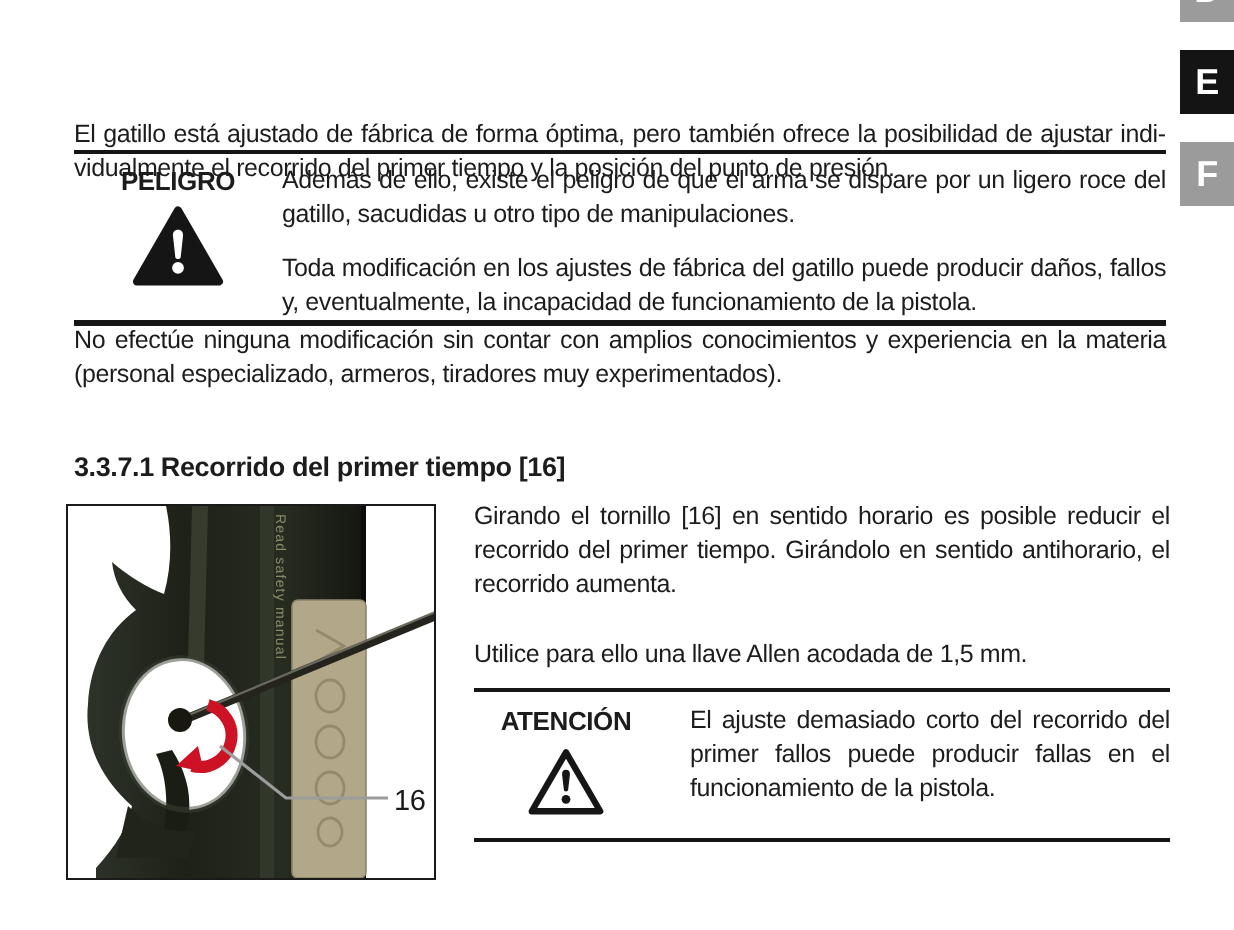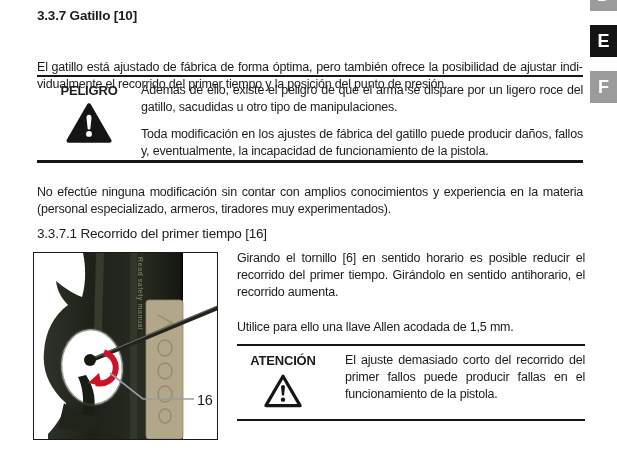--- a/index.html
+++ b/index.html
@@ -17,22 +17,22 @@
   #rule2 { left:37px; top:160px; width:546px; height:2.5px; }
 
   .warn-flex { display:flex; align-items:flex-start; }
   #danger-block { position:absolute; left:37px; top:82px; width:546px; }
   .warn-label-col { width:104px; flex:0 0 104px; display:flex; flex-direction:column; align-items:center; }
   .warn-label { font-weight:bold; font-size:13px; letter-spacing:-0.2px; }
   .warn-label-col svg { margin-top:4px; }
   .warn-text { flex:1; text-align:justify; }
   .warn-text p + p { margin-top:10px; }
 
-  .note { position:absolute; left:37px; top:184px; width:546px; text-align:justify; }
-  .h2 { position:absolute; left:37px; top:225px; font-size:13.5px; font-weight:normal; }
+  .note { position:absolute; left:37px; top:162px; width:546px; text-align:justify; }
+  .h2 { position:absolute; left:37px; top:225px; font-size:13.5px; font-weight:bold; }
 
   .figure {
     position:absolute; left:33px; top:252px; width:185px; height:188px;
     border:1.5px solid #1a1a1a; background:#ec4899;
   }
   .figure svg { display:block; width:100%; height:100%; }
 
   .rightcol { position:absolute; left:237px; top:250px; width:348px; }
   .rightcol .p1 { text-align:justify; }
   .rightcol .p2 { margin-top:18px; }
@@ -54,21 +54,20 @@
 </style>
 </head>
 <body>
 
 <div class="page">
 
   <div class="lang-tab" id="tab-d">D</div>
   <div class="lang-tab" id="tab-e">E</div>
   <div class="lang-tab" id="tab-f">F</div>
 
-  <div class="h1">3.3.7  Gatillo [10]</div>
   <div class="intro">El gatillo está ajustado de fábrica de forma óptima, pero también ofrece la posibilidad de ajustar indi­vidualmente el recorrido del primer tiempo y la posición del punto de presión.</div>
 
   <div class="rule" id="rule1"></div>
 
   <div class="warn-flex" id="danger-block">
     <div class="warn-label-col">
       <div class="warn-label">PELIGRO</div>
       <span>
         <svg width="46" height="40" viewBox="0 0 100 88">
           <path d="M50 5 L95 83 L5 83 Z" fill="#151515" stroke="#151515" stroke-width="9" stroke-linejoin="round"></path>
@@ -142,21 +141,21 @@
         <path d="M70,99.5 A14 14 0 1 1 62,130" fill="none" stroke="#ce1225" stroke-width="6"></path>
         <path d="M68,133 L54,130 L65,120 Z" fill="#ce1225"></path>
       </g>
 
       <polyline points="76,120 109,146 160,146" fill="none" stroke="#9c9c9c" stroke-width="1.6"></polyline>
       <text x="163" y="152" font-family="Liberation Sans, sans-serif" font-size="14.5" fill="#1a1a1a" id="fig-callout">16</text>
     </svg>
   </div>
 
   <div class="rightcol">
-    <p class="p1">Girando el tornillo [6] en sentido horario es posible reducir el recorrido del primer tiempo. Girándolo en sentido antihorario, el recorrido aumenta.</p>
+    <p class="p1">Girando el tornillo [16] en sentido horario es posible reducir el recorrido del primer tiempo. Girándolo en sentido antihorario, el recorrido aumenta.</p>
     <p class="p2">Utilice para ello una llave Allen acodada de 1,5 mm.</p>
 
     <div class="rule-inline" id="att-rule-top"></div>
 
     <div class="warn-flex" id="attention-block">
       <div class="warn-label-col">
         <div class="warn-label">ATENCIÓN</div>
         <span>
           <svg width="40" height="35" viewBox="0 0 100 88">
             <path d="M50 8 L93 82 L7 82 Z" fill="#ffffff" stroke="#161616" stroke-width="8" stroke-linejoin="round"></path>

